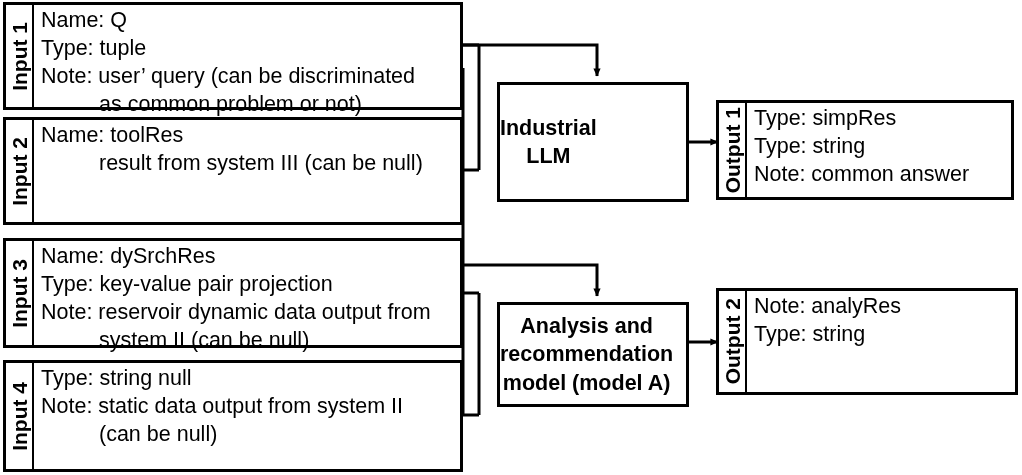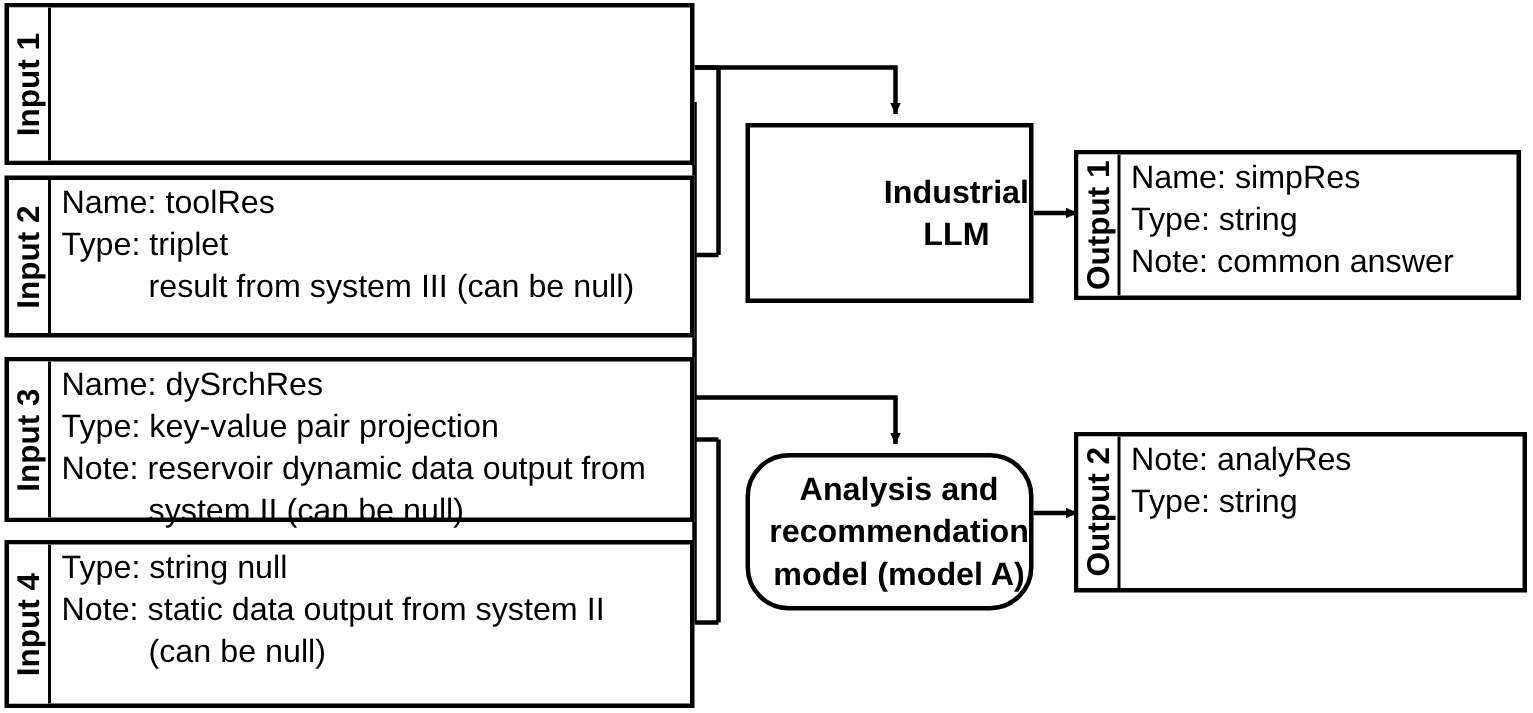--- a/index.html
+++ b/index.html
@@ -64,21 +64,21 @@
   }
 
   
   .proc-box {
     position: absolute;
     box-sizing: border-box;
     border: 3px solid #000000;
     background: #ffffff;
     display: flex;
     align-items: center;
-    justify-content: flex-end;
+    justify-content: flex-start;
     text-align: center;
   }
   .proc-text {
     font-weight: bold;
     font-size: 21.5px;
     line-height: 1.32;
     color: #000000;
     white-space: pre-line;
   }
 
@@ -127,29 +127,34 @@
       <path d="M689,142 L718,142" marker-end="url(#arrowhead)"></path>
 
       <path d="M689,342 L718,342" marker-end="url(#arrowhead)"></path>
     </g>
   </svg>
 
   <div class="io-box" style="left:3px; top:2px; width:460px; height:108px;">
     <div class="io-tab">
       <span class="io-tab-text">Input 1</span>
     </div>
+    <div class="io-body">
+      <div class="io-line">Name: Q</div>
+      <div class="io-line">Type: tuple</div>
+      <div class="io-line">Note: user’ query (can be discriminated</div>
+      <div class="io-line cont">as common problem or not)</div>
+    </div>
   </div>
 
   <div class="io-box" style="left:3px; top:117px; width:460px; height:108px;">
     <div class="io-tab">
       <span class="io-tab-text">Input 2</span>
     </div>
     <div class="io-body">
       <div class="io-line">Name: toolRes</div>
-      <div class="io-line">Type: triplet</div>
       <div class="io-line cont">result from system III (can be null)</div>
     </div>
   </div>
 
   <div class="io-box" style="left:3px; top:238px; width:460px; height:110px;">
     <div class="io-tab">
       <span class="io-tab-text">Input 3</span>
     </div>
     <div class="io-body">
       <div class="io-line">Name: dySrchRes</div>
@@ -168,32 +173,32 @@
       <div class="io-line">Note: static data output from system II</div>
       <div class="io-line cont">(can be null)</div>
     </div>
   </div>
 
   <div class="proc-box" style="left:497px; top:82px; width:192px; height:120px;">
     <div class="proc-text">Industrial
 LLM</div>
   </div>
 
-  <div class="proc-box" style="left:497px; top:302px; width:192px; height:105px;border-radius:29px;">
+  <div class="proc-box" style="left:497px; top:302px; width:192px; height:105px;">
     <div class="proc-text">Analysis and
 recommendation
 model (model A)</div>
   </div>
 
   <div class="io-box" style="left:716px; top:100px; width:298px; height:100px;">
     <div class="io-tab">
       <span class="io-tab-text">Output 1</span>
     </div>
     <div class="io-body">
-      <div class="io-line">Name: simpRes</div>
+      <div class="io-line">Type: simpRes</div>
       <div class="io-line">Type: string</div>
       <div class="io-line">Note: common answer</div>
     </div>
   </div>
 
   <div class="io-box" style="left:716px; top:288px; width:302px; height:107px;">
     <div class="io-tab">
       <span class="io-tab-text">Output 2</span>
     </div>
     <div class="io-body">

